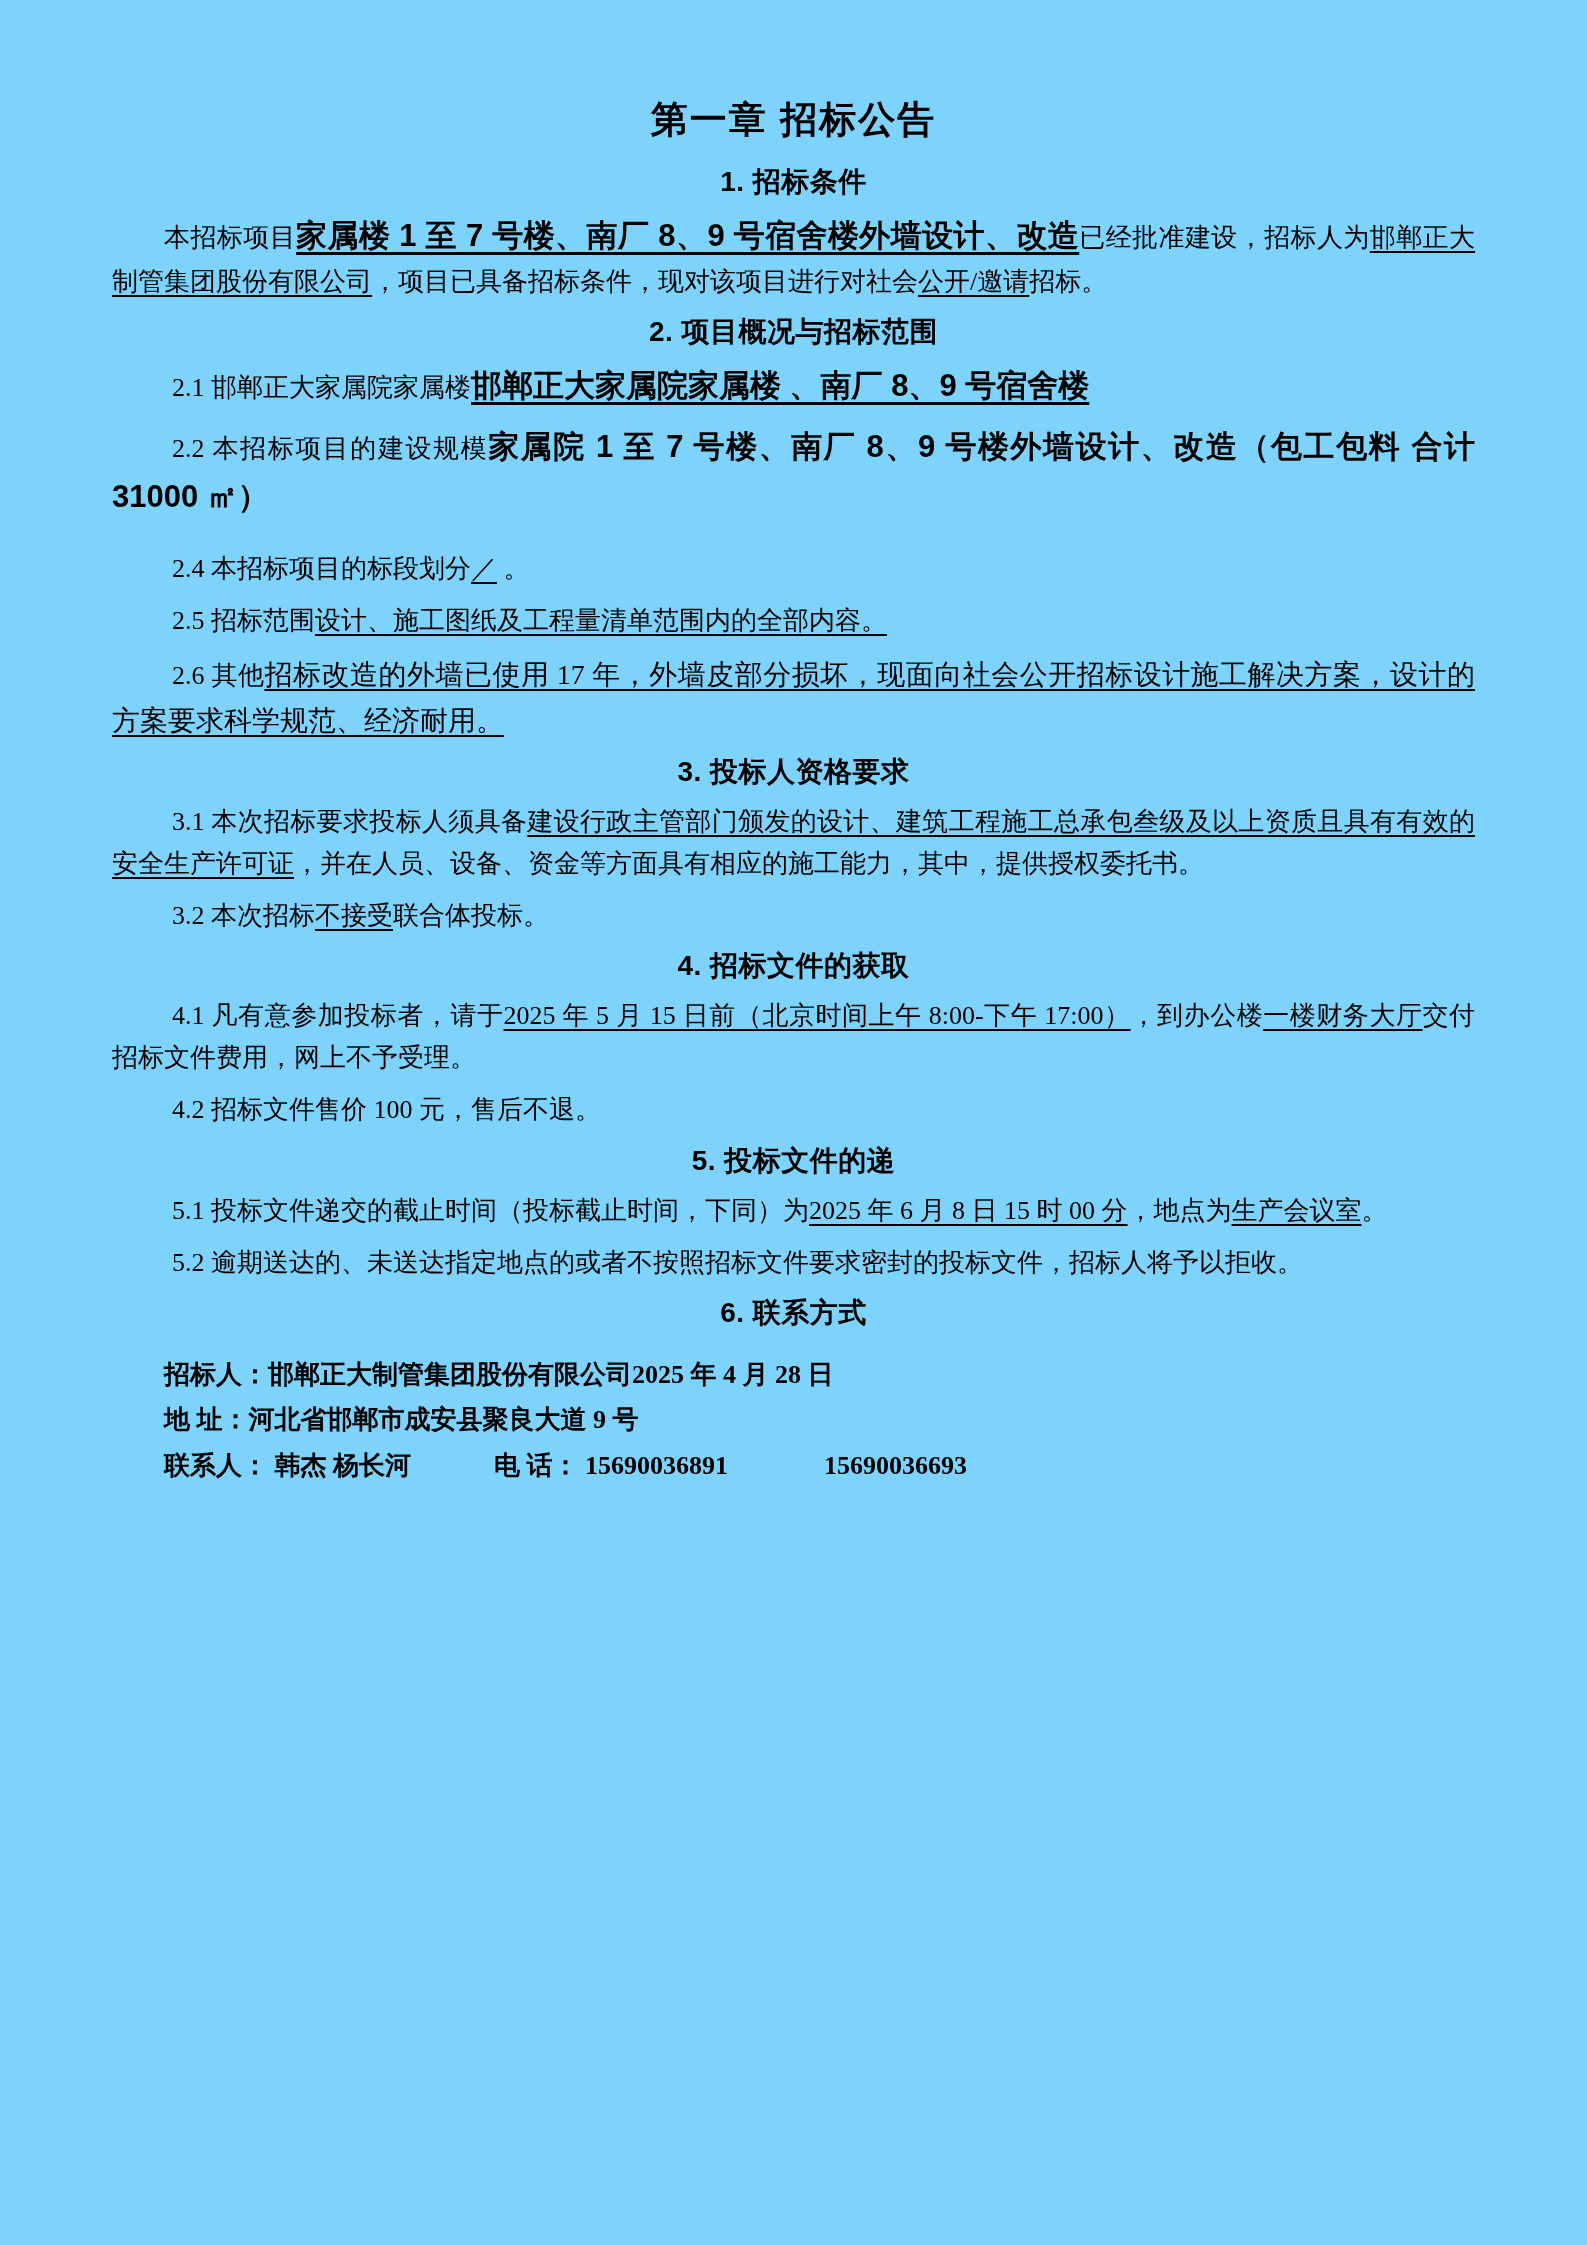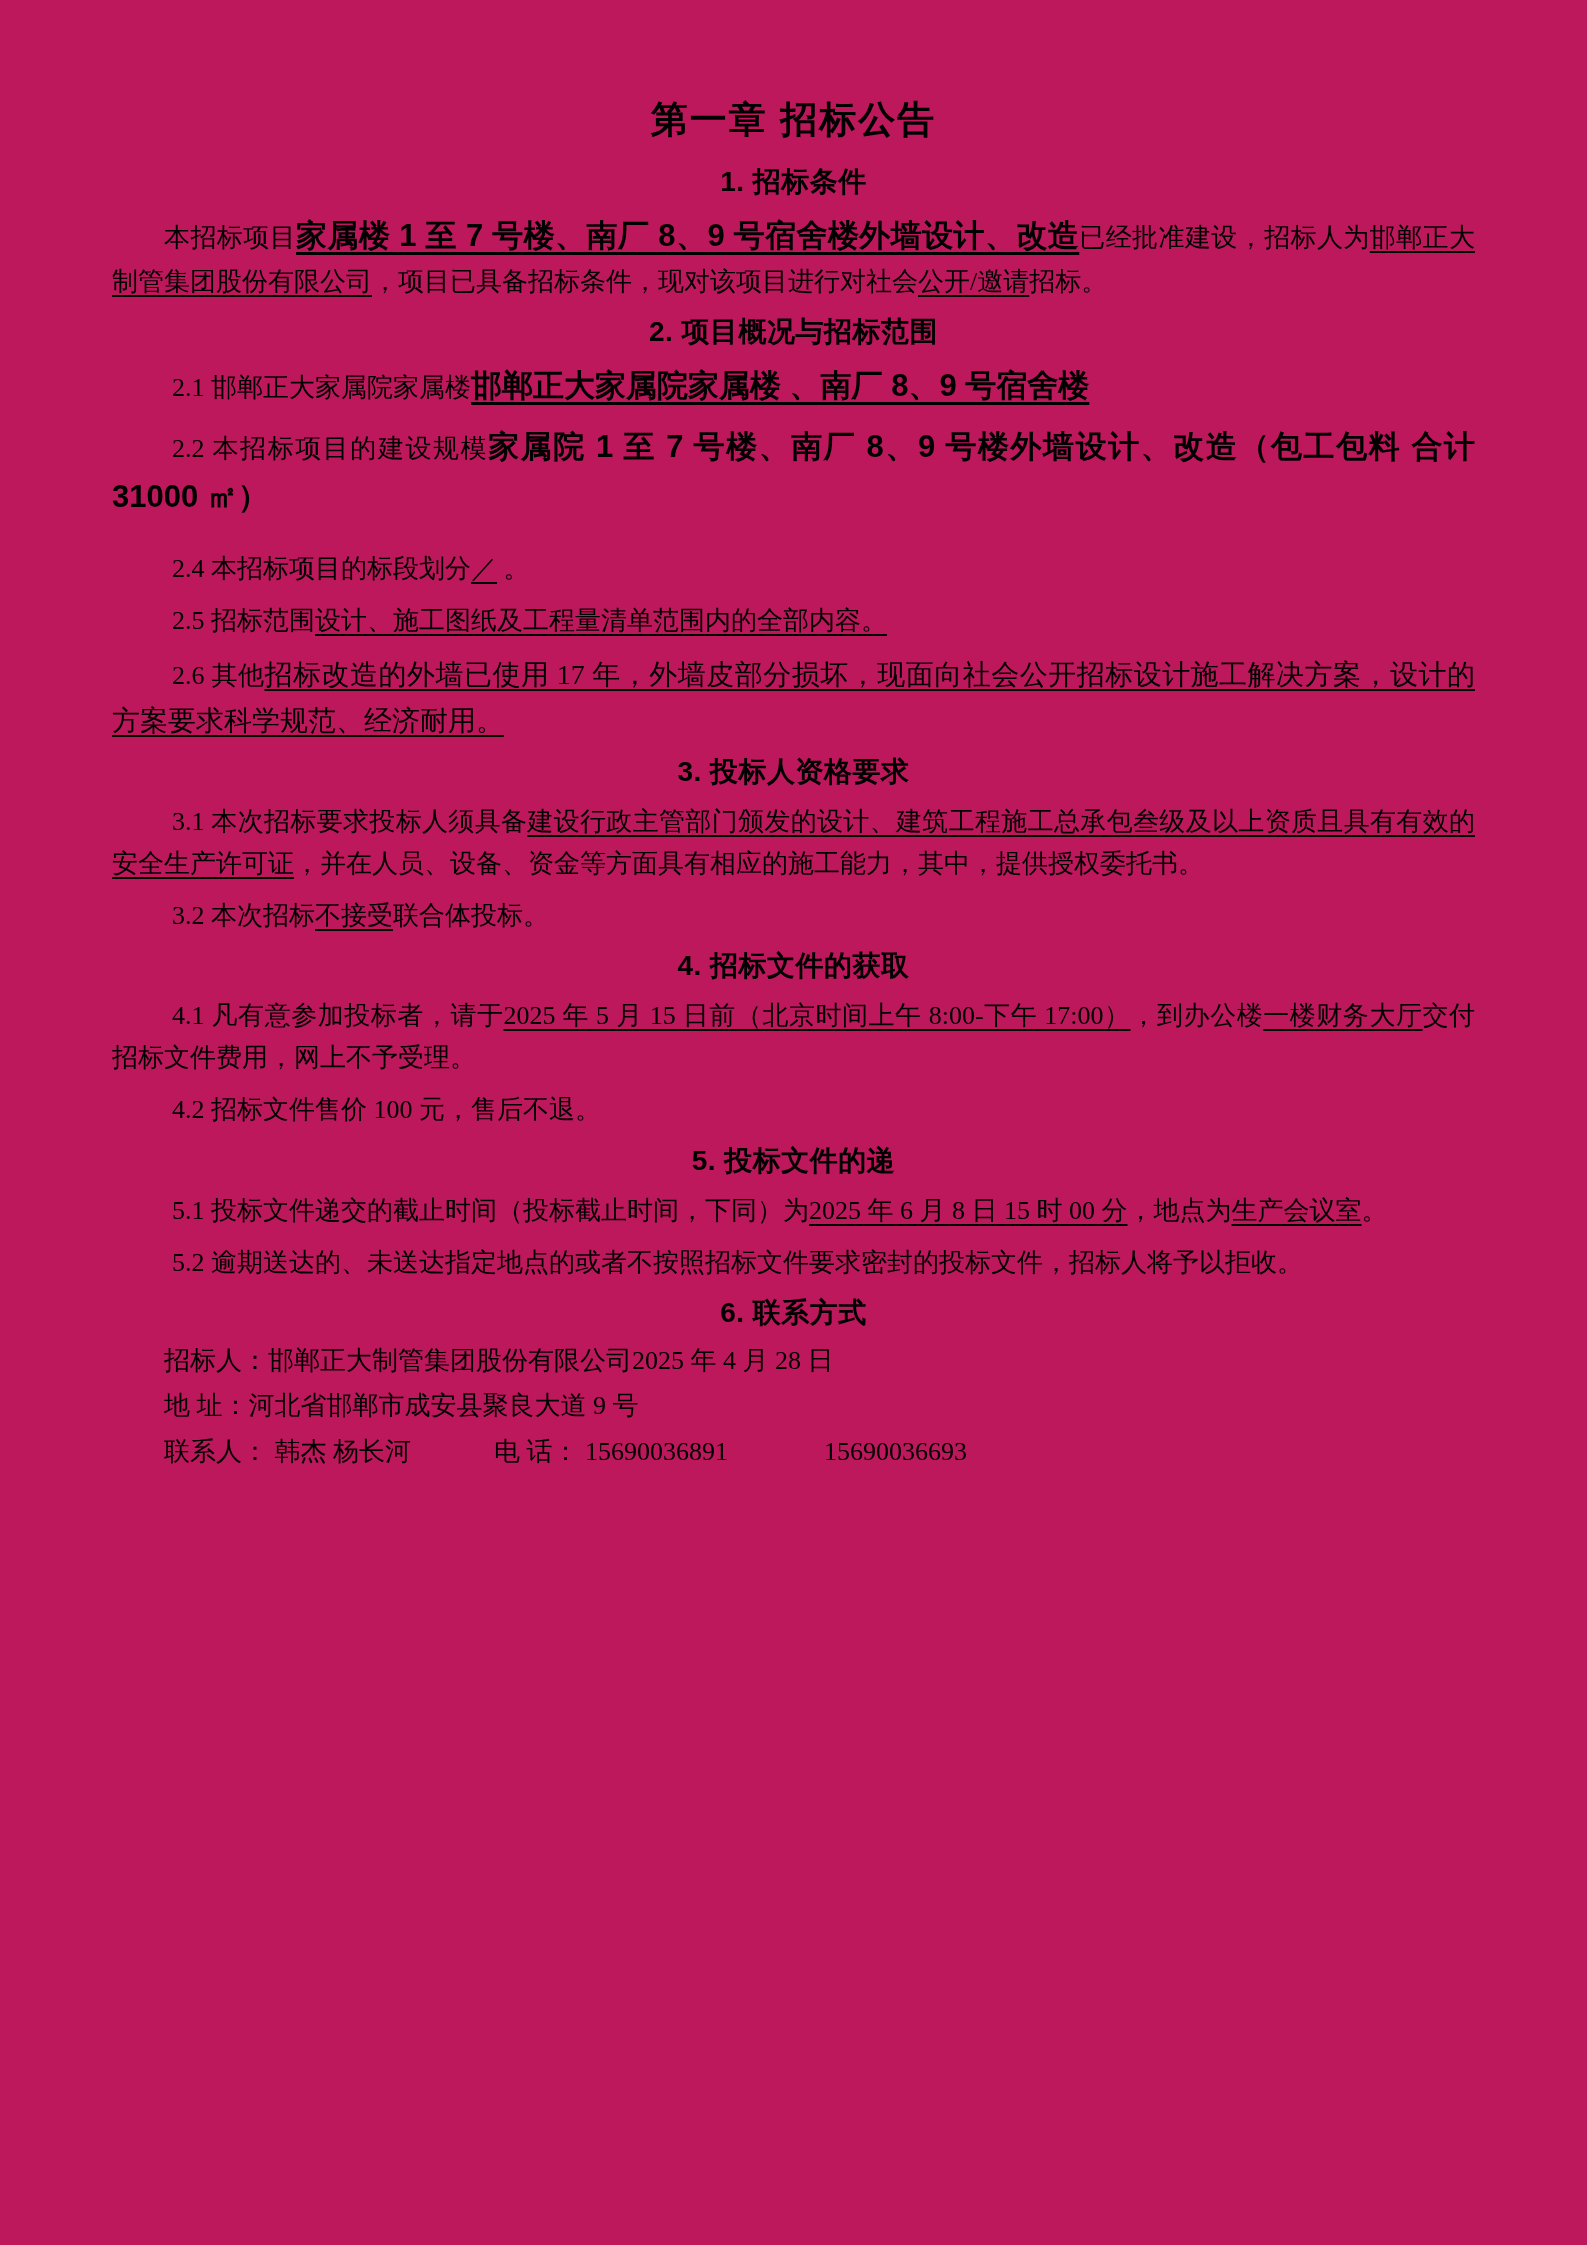--- a/index.html
+++ b/index.html
@@ -9,21 +9,21 @@
   }
   body {
     font-family: "Liberation Serif", serif;
     color: #000000;
   }
   .page {
     width: 1587px;
     min-height: 2245px;
     box-sizing: border-box;
     padding: 95px 112px 60px 112px;
-    background: #be185d;
+    background: #7dd3fc;
     position: relative;
   }
   .doc-title {
     text-align: center;
     font-size: 37px;
     font-weight: bold;
     letter-spacing: 2px;
     margin: 0 0 18px 0;
     font-family: "Liberation Sans", sans-serif;
   }
@@ -62,21 +62,22 @@
     font-family: "Liberation Sans", sans-serif;
     text-decoration: underline;
     text-underline-offset: 6px;
   }
   .med-u {
     font-size: 28px;
     text-decoration: underline;
     text-underline-offset: 5px;
   }
   .contact-block {
-    margin-top: 6px;
+    margin-top: 20px;
+    font-weight: bold;
   }
   .contact-row {
     font-size: 26px;
     line-height: 1.75;
     padding-left: 52px;
     display: flex;
   }
   .contact-row .c1 {
     min-width: 460px;
   }

